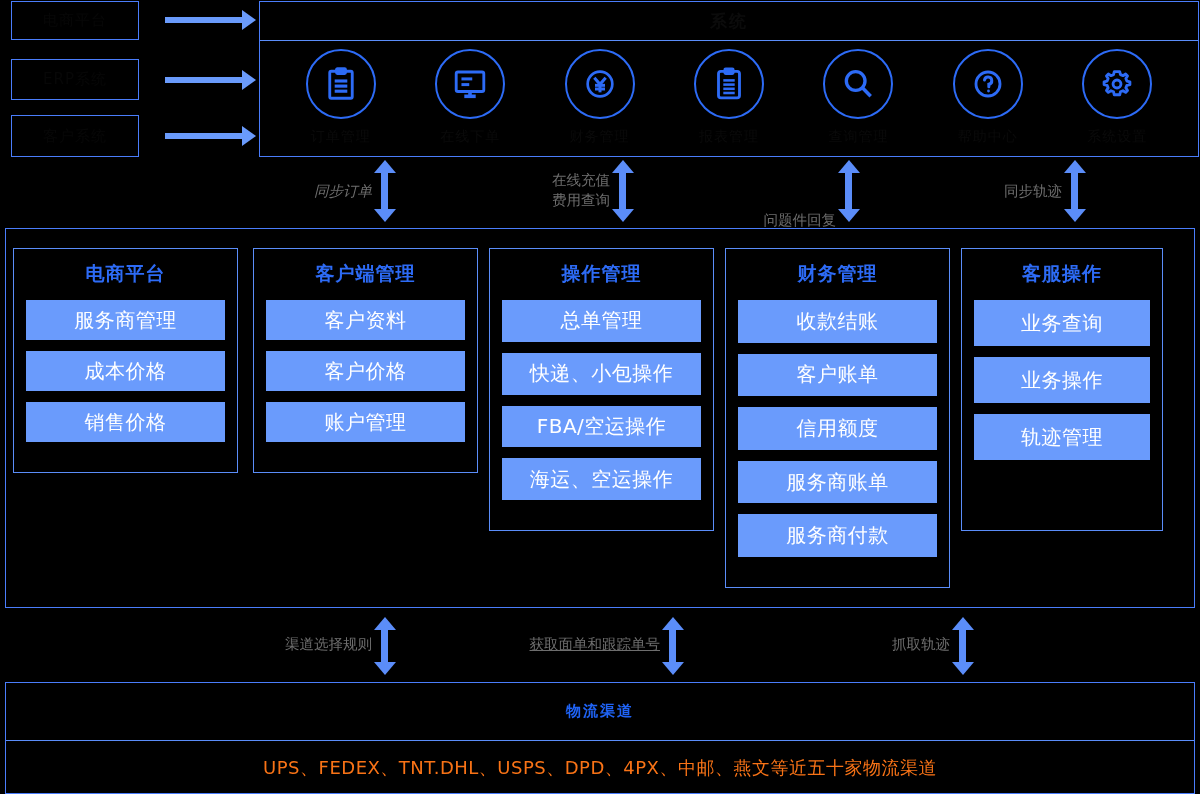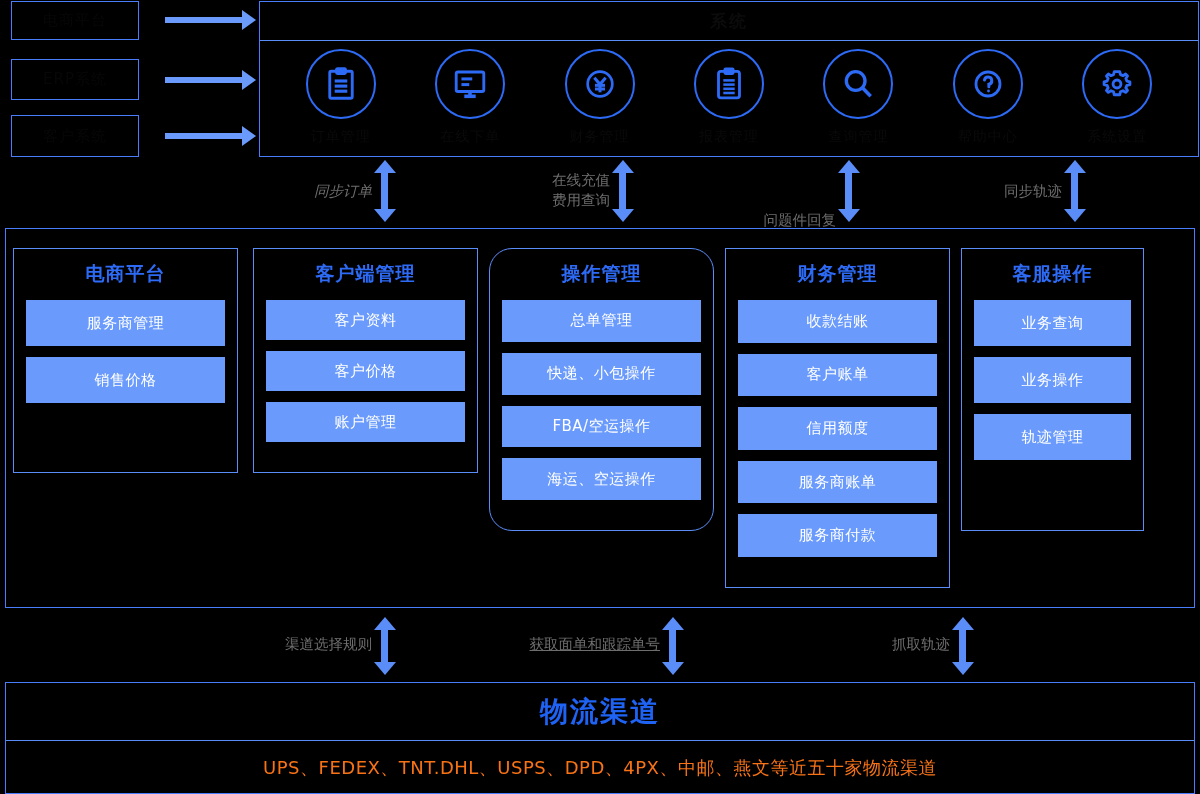--- a/index.html
+++ b/index.html
@@ -134,21 +134,21 @@
     color: #2d6bf6;
     font-size: 19px;
     font-weight: bold;
     text-align: center;
     margin-bottom: 13px;
     letter-spacing: 1px;
   }
   .mod-item {
     background: #6a9bfc;
     color: #ffffff;
-    font-size: 15px;
+    font-size: 20px;
     height: 46px;
     display: flex;
     align-items: center;
     justify-content: center;
     margin-bottom: 11px;
     letter-spacing: 0.5px;
   }
   .mod-item:last-child { margin-bottom: 16px; }
 
   
@@ -156,21 +156,21 @@
     border: 1px solid #4a7dfb;
     background: #000;
   }
   .channel-title {
     height: 57px;
     border-bottom: 1px solid #5b8df9;
     display: flex;
     align-items: center;
     justify-content: center;
     color: #1f63f5;
-    font-size: 28px;
+    font-size: 15px;
     font-weight: bold;
     letter-spacing: 2px;
   }
   .channel-list {
     height: 53px;
     display: flex;
     align-items: center;
     justify-content: center;
     color: #f97316;
     font-size: 18px;
@@ -305,48 +305,49 @@
 <div class="abs arrow-vert" style="left:1071px; top:172px; height:38px;"></div>
 <div class="abs arrow-label" style="left:921px; top:181px; width:141px;">
   <div>同步轨迹</div>
 </div>
 
 <div class="abs module-area" style="left:5px; top:228px; width:1190px; height:380px;"></div>
 
 <div class="abs module-col" style="left:13px; top:248px; width:225px; height:225px;">
   <div class="col-title">电商平台</div>
   <div class="mod-item">服务商管理</div>
+  <div class="mod-item">成本价格</div>
   <div class="mod-item">销售价格</div>
 </div>
 
 <div class="abs module-col" style="left:253px; top:248px; width:225px; height:225px;font-family:Liberation Serif, serif;">
   <div class="col-title">客户端管理</div>
   <div class="mod-item">客户资料</div>
   <div class="mod-item">客户价格</div>
   <div class="mod-item">账户管理</div>
 </div>
 
-<div class="abs module-col" style="left:489px; top:248px; width:225px; height:283px;border-radius:23px;">
+<div class="abs module-col" style="left:489px; top:248px; width:225px; height:283px;">
   <div class="col-title">操作管理</div>
   <div class="mod-item">总单管理</div>
   <div class="mod-item">快递、小包操作</div>
   <div class="mod-item">FBA/空运操作</div>
   <div class="mod-item">海运、空运操作</div>
 </div>
 
 <div class="abs module-col" style="left:725px; top:248px; width:225px; height:340px;">
   <div class="col-title">财务管理</div>
   <div class="mod-item">收款结账</div>
   <div class="mod-item">客户账单</div>
   <div class="mod-item">信用额度</div>
   <div class="mod-item">服务商账单</div>
   <div class="mod-item">服务商付款</div>
 </div>
 
-<div class="abs module-col" style="left:961px; top:248px; width:183px; height:283px;">
+<div class="abs module-col" style="left:961px; top:248px; width:202px; height:283px;">
   <div class="col-title">客服操作</div>
   <div class="mod-item">业务查询</div>
   <div class="mod-item">业务操作</div>
   <div class="mod-item">轨迹管理</div>
 </div>
 
 <div class="abs arrow-vert" style="left:381px; top:629px; height:34px;"></div>
 <div class="abs arrow-label" style="left:230px; top:634px; width:142px;">
   <div>渠道选择规则</div>
 </div>

